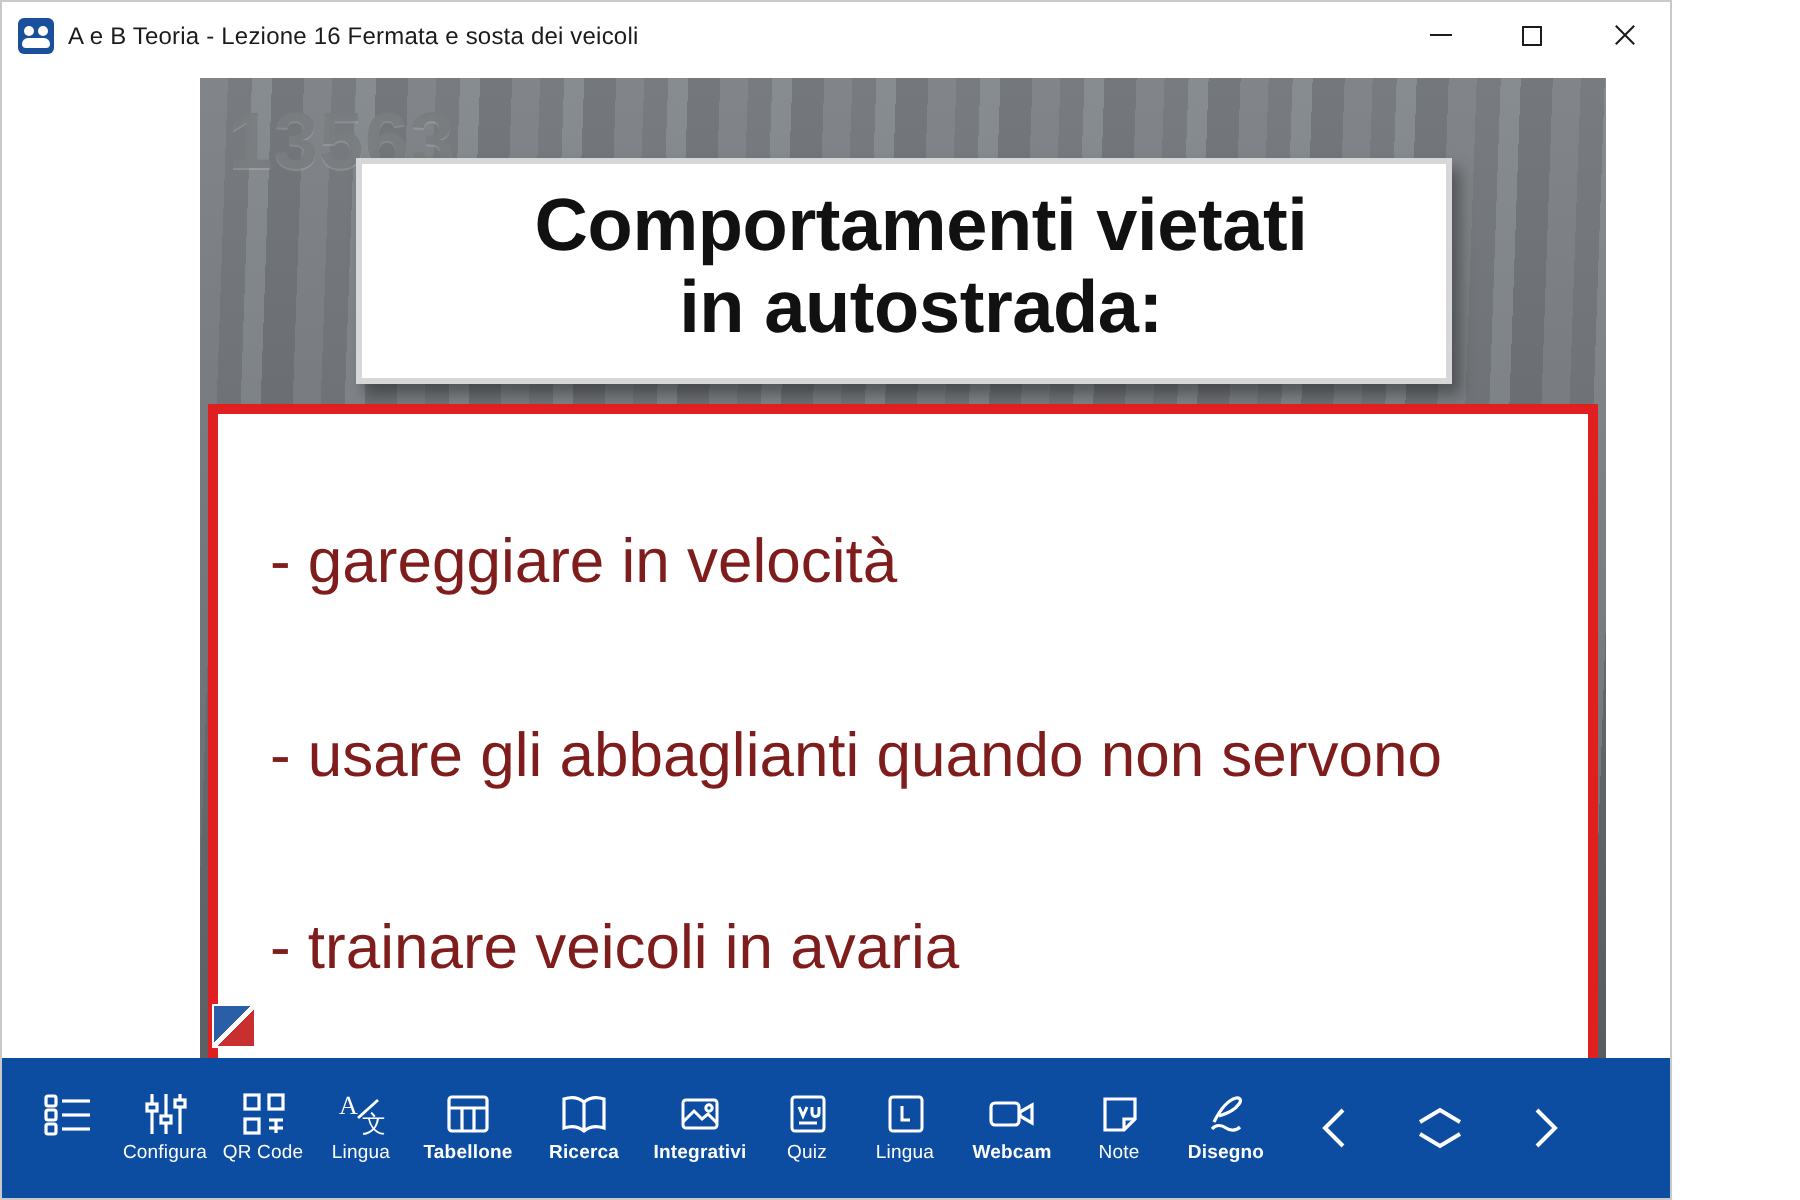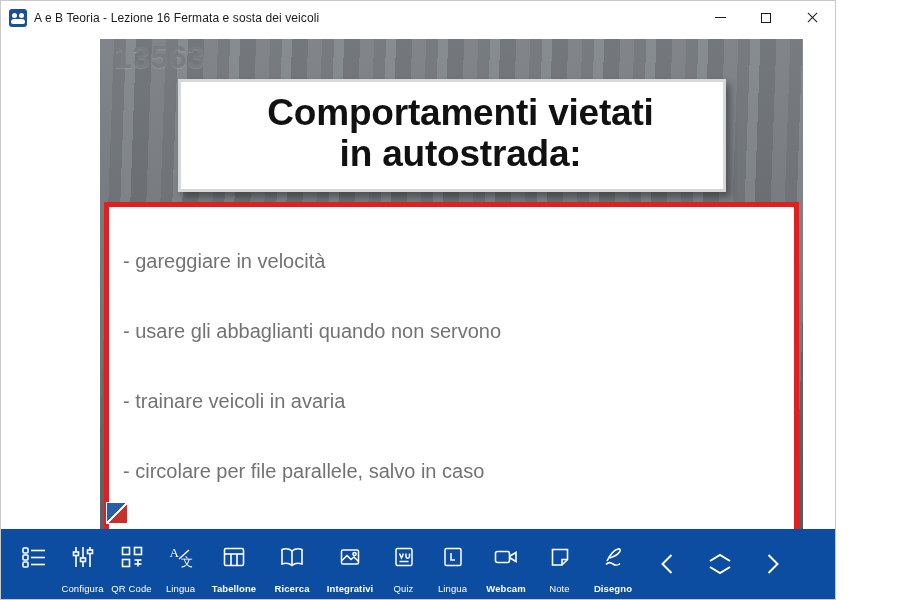--- a/index.html
+++ b/index.html
@@ -152,22 +152,22 @@
       radial-gradient(ellipse 36px 16px at 18% 78%, rgba(245,245,248,0.75), rgba(245,245,248,0) 70%),
       radial-gradient(ellipse 34px 15px at 46% 88%, rgba(230,232,236,0.6), rgba(230,232,236,0) 70%),
       radial-gradient(ellipse 40px 18px at 72% 72%, rgba(60,62,66,0.55), rgba(60,62,66,0) 70%),
       radial-gradient(ellipse 30px 14px at 30% 60%, rgba(250,250,252,0.45), rgba(250,250,252,0) 70%),
       radial-gradient(ellipse 46px 20px at 88% 55%, rgba(200,205,210,0.45), rgba(200,205,210,0) 70%),
       radial-gradient(ellipse 50px 22px at 8% 40%, rgba(55,58,62,0.4), rgba(55,58,62,0) 70%);
   }
   .slide-number {
     position: absolute;
     left: 14px;
-    top: 0;
-    font-size: 32px;
+    top: 10px;
+    font-size: 40px;
     font-weight: 700;
     color: rgba(120,124,128,0.95);
     letter-spacing: 0.5px;
     text-shadow: 0 1px 0 rgba(255,255,255,0.15);
   }
   .slide-title-box {
     position: absolute;
     left: 78px;
     top: 40px;
     width: 548px;
@@ -190,24 +190,24 @@
     left: 4px;
     top: 163px;
     width: 695px;
     height: 337px;
     background: #ffffff;
     border: 5px solid #e02020;
     box-sizing: border-box;
     padding: 18px 14px 10px 14px;
   }
   .bullet {
-    font-size: 20px;
-    color: #737373;
+    font-size: 31px;
+    color: #7f1d1d;
     line-height: 1.2;
-    margin: 0 0 22px 0;
+    margin: 0 0 22px 12px;
     white-space: pre-line;
   }
   .bullet:last-child { margin-bottom: 0; }
   .badge-icon {
     position: absolute;
     left: 6px;
     bottom: 5px;
     width: 22px;
     height: 22px;
     background: linear-gradient(135deg, #2a5fa8 0%, #2a5fa8 45%, #ffffff 46%, #ffffff 54%, #c83030 55%);
@@ -243,21 +243,21 @@
     box-sizing: border-box;
   }
   .tool .ico {
     height: 30px;
     display: flex;
     align-items: center;
     justify-content: center;
   }
   .tool .lbl {
     font-size: 9.5px;
-    margin-top: 12px;
+    margin-top: 0;
     line-height: 1;
     white-space: nowrap;
     letter-spacing: 0.1px;
   }
   .tool.wide { width: 58px; font-weight: bold; }
   .navs {
     display: flex;
     align-items: center;
     padding-right: 10px;
   }

